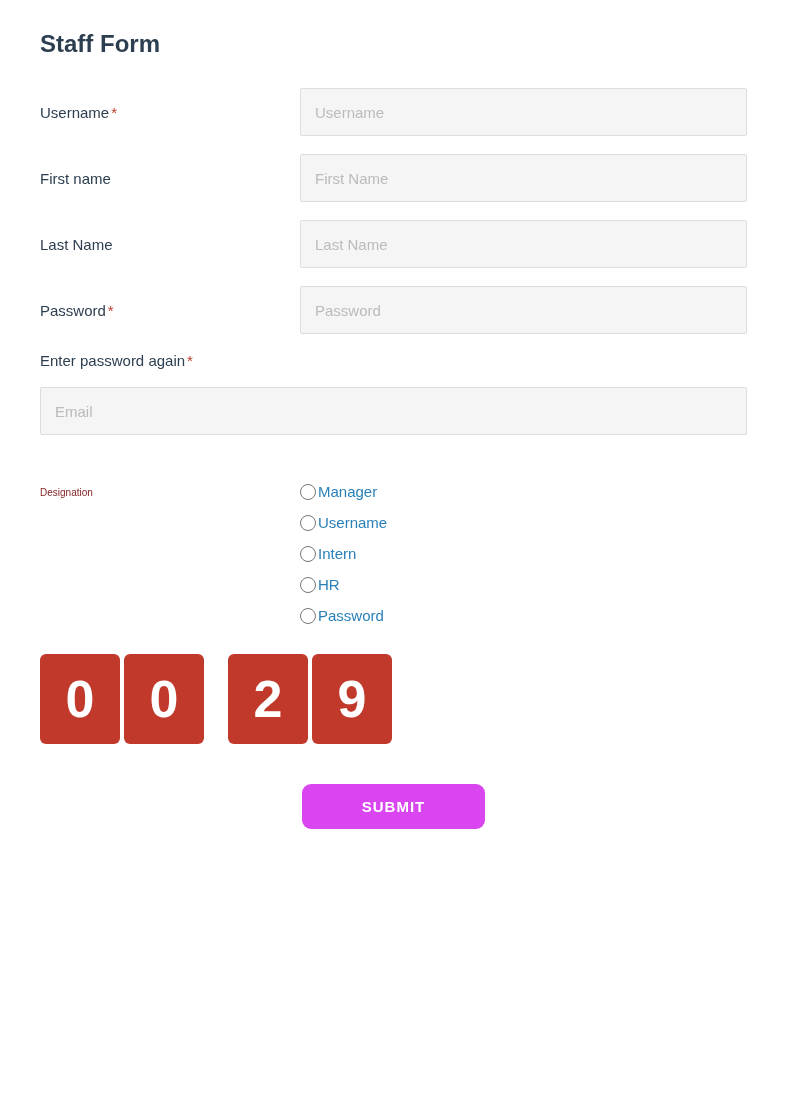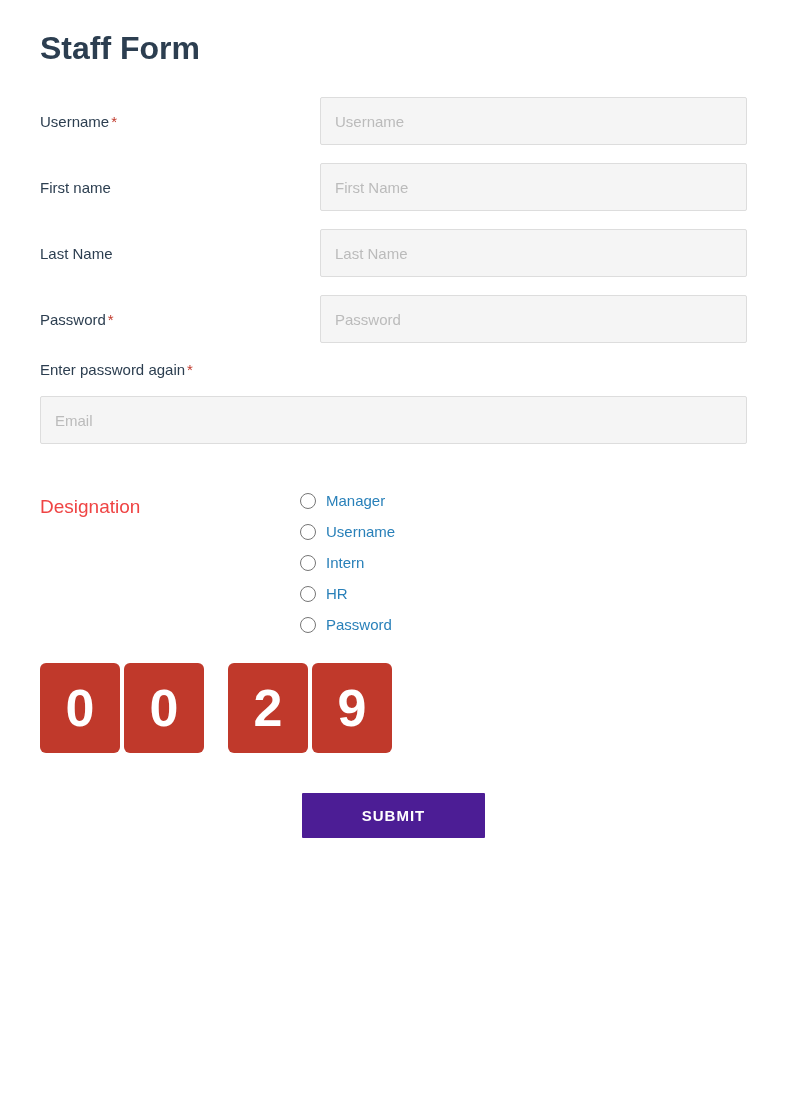--- a/index.html
+++ b/index.html
@@ -10,31 +10,30 @@
 
     body {
       font-family: Arial, sans-serif;
       background: #fff;
       color: #333;
       padding: 30px 40px;
       max-width: 787px;
     }
 
     .page-title {
-      font-size: 32px;
+      font-size: 24px;
       font-weight: bold;
       color: #2c3e50;
       margin-bottom: 30px;
     }
 
     .form-row {
       display: flex;
       align-items: center;
       margin-bottom: 18px;
-      gap: 20px;
     }
 
     .form-label {
       width: 260px;
       font-size: 15px;
       color: #2c3e50;
       flex-shrink: 0;
     }
 
     .form-label .required {
@@ -63,36 +62,36 @@
     }
 
     .designation-row {
       display: flex;
       align-items: flex-start;
       margin-bottom: 18px;
     }
 
     .designation-label {
       width: 260px;
-      font-size: 19px;
-      color: #ef4444;
+      font-size: 10px;
+      color: #7f1d1d;
       flex-shrink: 0;
       padding-top: 4px;
     }
 
     .radio-group {
       display: flex;
       flex-direction: column;
       gap: 14px;
     }
 
     .radio-item {
       display: flex;
       align-items: center;
-      gap: 10px;
+      gap: 2px;
       cursor: pointer;
     }
 
     .radio-item input[type="radio"] {
       width: 16px;
       height: 16px;
       accent-color: #666;
       cursor: pointer;
     }
 
@@ -130,29 +129,29 @@
       width: 16px;
     }
 
     .submit-section {
       display: flex;
       justify-content: center;
       margin-top: 20px;
     }
 
     .submit-btn {
-      background: #4c1d95;
+      background: #d946ef;
       color: #fff;
       border: none;
       padding: 14px 60px;
       font-size: 15px;
       font-weight: bold;
       letter-spacing: 1px;
       cursor: pointer;
-      border-radius: 1px;
+      border-radius: 9px;
     }
   </style>
 </head>
 <body>
 
 <h1 class="page-title">Staff Form</h1>
 
 <div id="form-fields-container">
     <div class="form-row">
       <label class="form-label" for="username">Username<span class="required">*</span></label>

